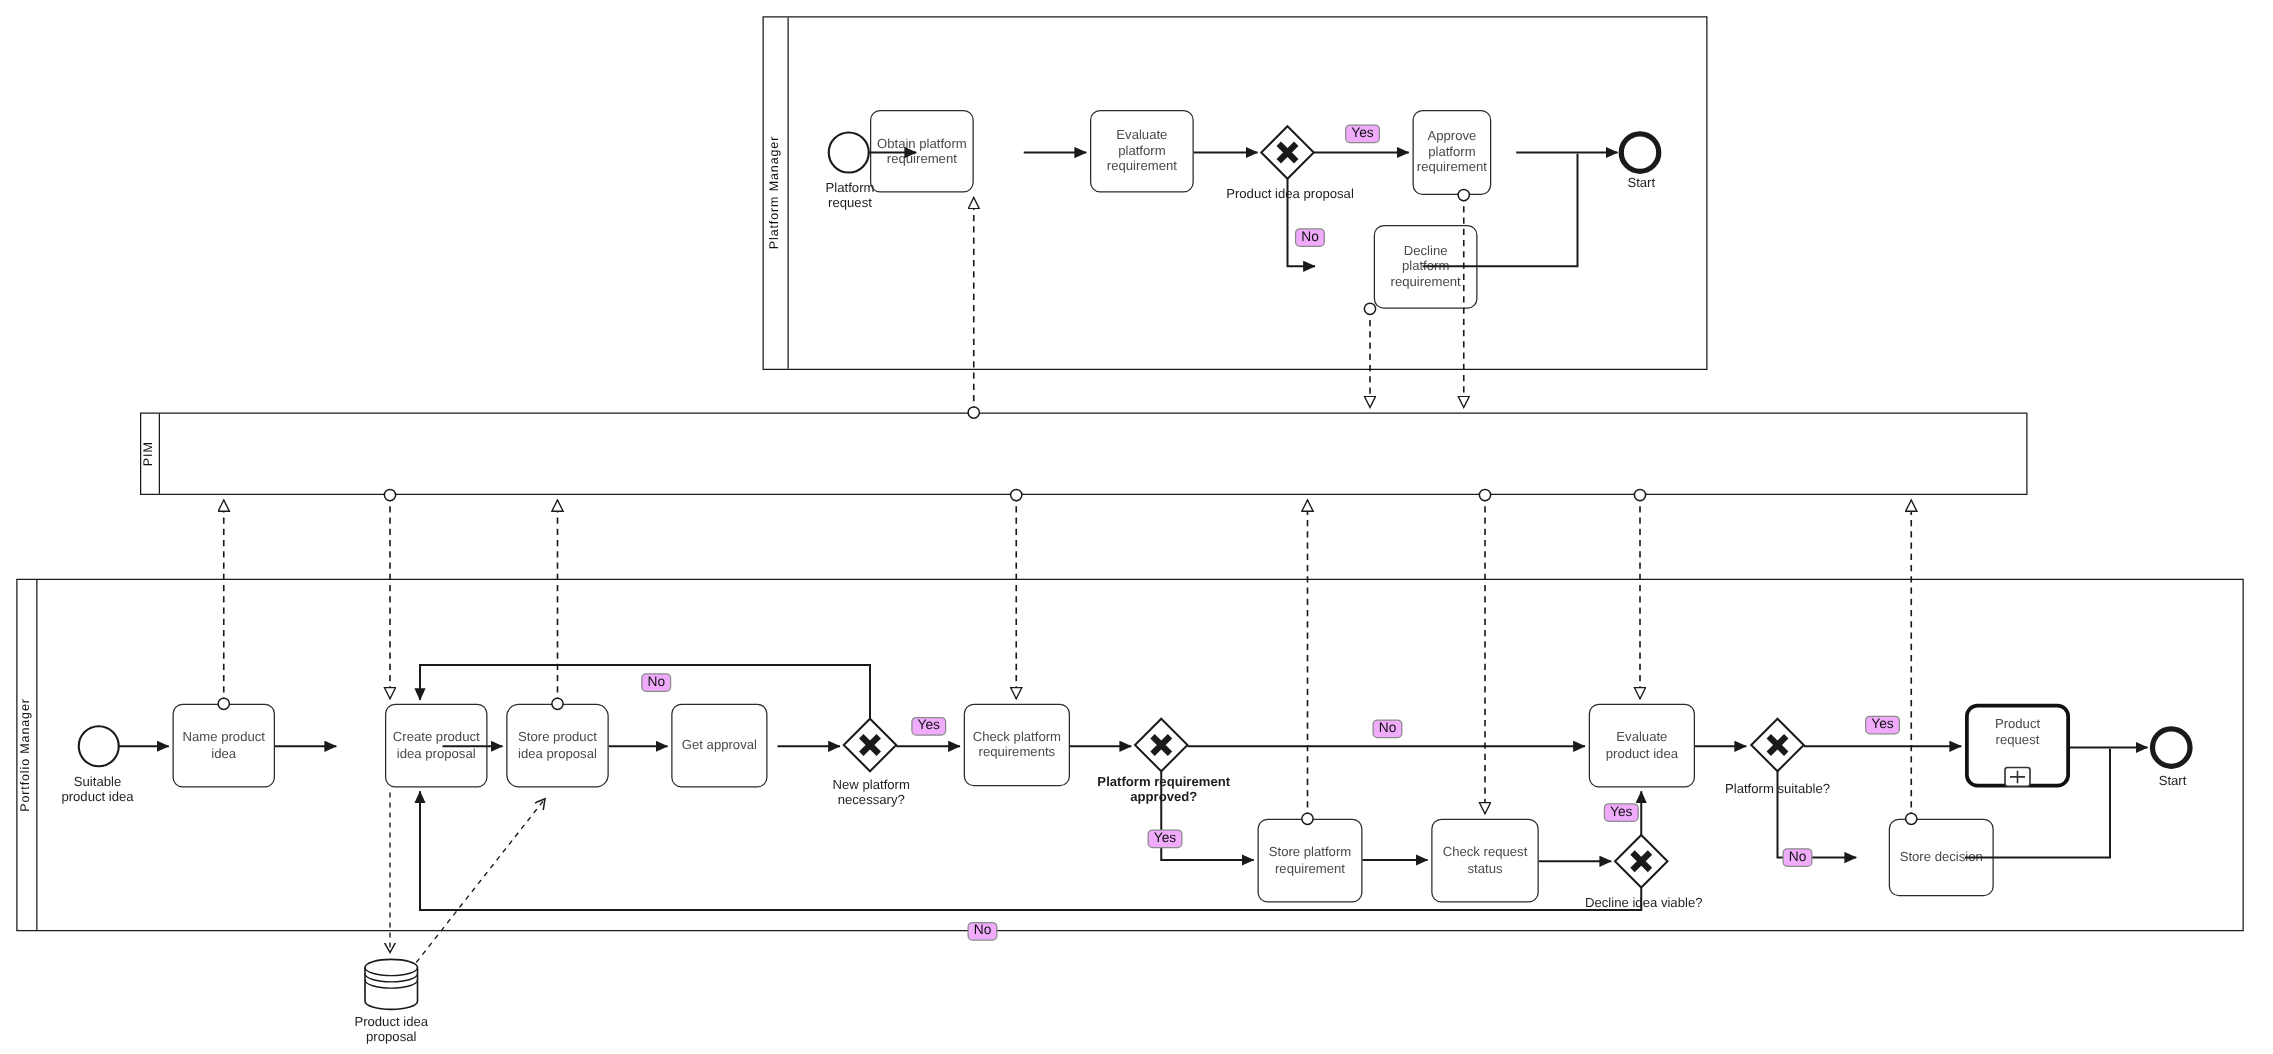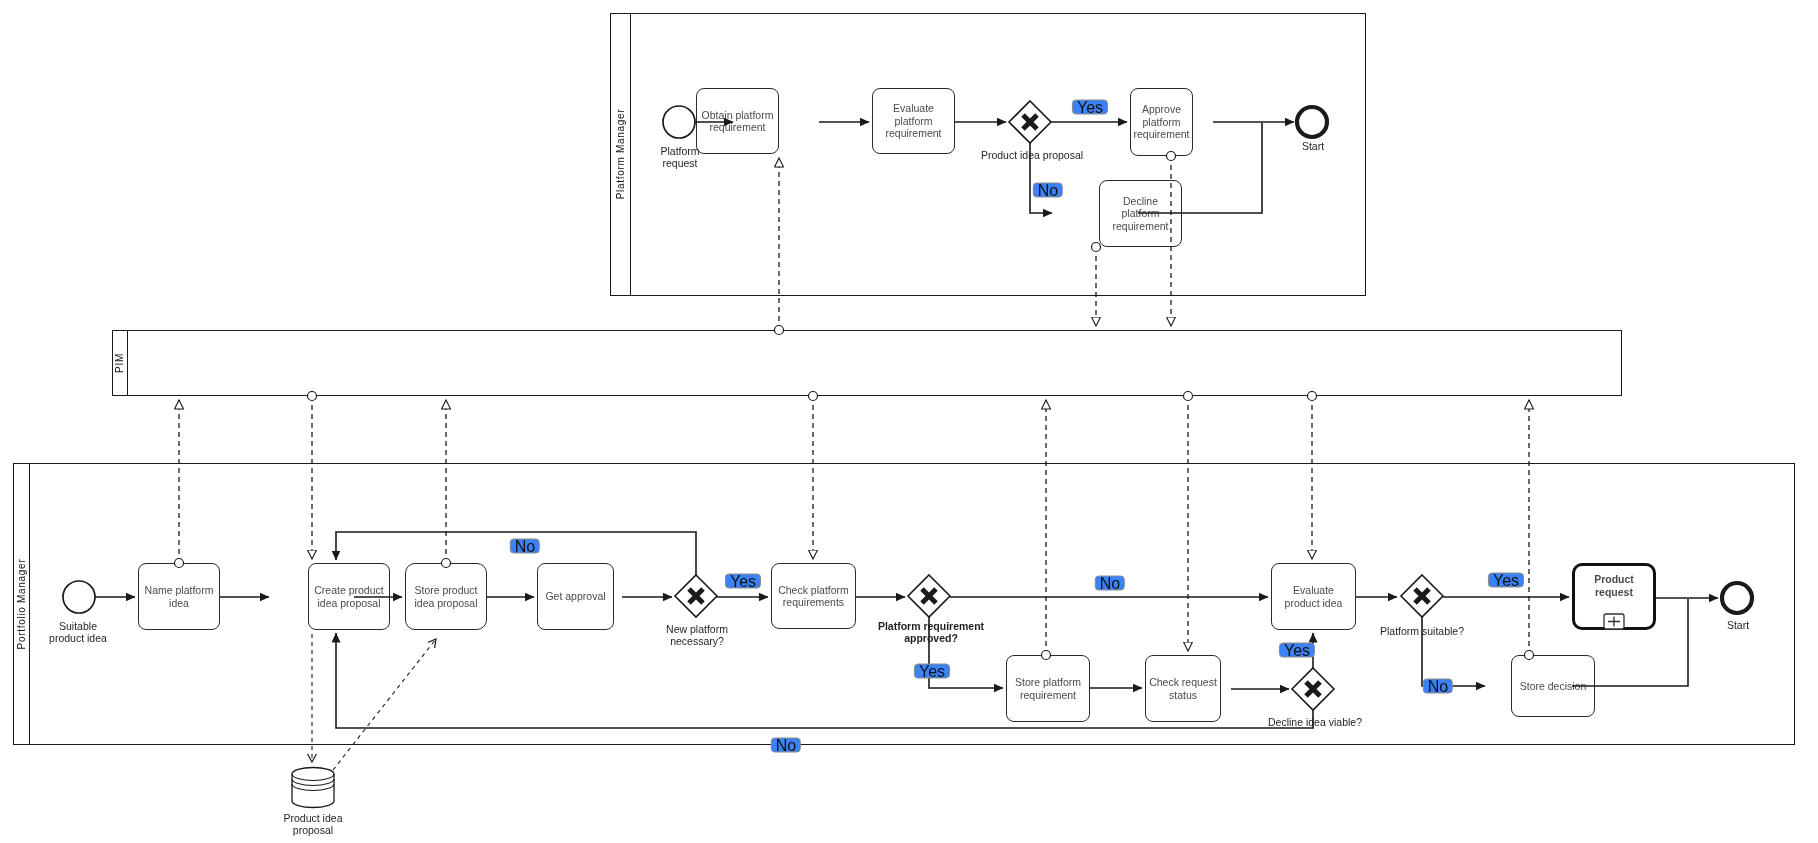--- a/index.html
+++ b/index.html
@@ -5,25 +5,25 @@
   html,body{margin:0;padding:0;background:#fff;}
   body{font-family:"Liberation Sans", sans-serif;}
   #canvas{position:relative;width:1818px;height:843px;background:#ffffff;overflow:hidden;}
   .pool{position:absolute;border:1.6px solid #1a1a1a;box-sizing:border-box;background:transparent;}
   .band{position:absolute;left:0;top:0;bottom:0;border-right:1.4px solid #1a1a1a;}
   .vlabel{position:absolute;white-space:nowrap;transform:translate(-50%,-50%) rotate(-90deg);
           font-size:10px;color:#111;letter-spacing:.7px;}
   .task{position:absolute;border:1.5px solid #2b2b2b;border-radius:8px;background:#fff;
         box-sizing:border-box;display:flex;align-items:center;justify-content:center;
         text-align:center;font-size:10.5px;line-height:12.5px;color:#4a4a4a;white-space:pre-line;}
-  .task.sub{border-width:3px;border-color:#111;border-radius:10px;padding-bottom:22px;font-weight:bold;}
+  .task.sub{border-width:3px;border-color:#111;border-radius:10px;padding-bottom:22px;}
   .lbl{position:absolute;transform:translate(-50%,-50%);text-align:center;font-size:10.5px;
        line-height:11.5px;color:#1f1f1f;white-space:pre-line;}
-  .badge{position:absolute;transform:translate(-50%,-50%);font-size:16px;line-height:13px;
-         padding:0 4px;background:#3b82f6;border:1px solid #8a8a8a;border-radius:4px;color:#111;}
+  .badge{position:absolute;transform:translate(-50%,-50%);font-size:11px;line-height:13px;
+         padding:0 4px;background:#f0abfc;border:1px solid #8a8a8a;border-radius:4px;color:#111;}
   svg.layer{position:absolute;left:0;top:0;}
 </style>
 </head>
 <body>
 
 <div id="canvas">
 
   <div class="pool" style="left:610px;top:13px;width:756px;height:283px;">
     <div class="band" style="width:19px;"></div>
   </div>
@@ -44,32 +44,32 @@
   <div class="task" style="left:872px;top:88px;width:83px;height:66px;">Evaluate
 platform
 requirement</div>
   <div class="task" style="left:1130px;top:88px;width:63px;height:68px;">Approve
 platform
 requirement</div>
   <div class="task" style="left:1099px;top:180px;width:83px;height:67px;">Decline
 platform
 requirement</div>
 
-  <div class="task" style="left:138px;top:563px;width:82px;height:67px;">Name platform
+  <div class="task" style="left:138px;top:563px;width:82px;height:67px;">Name product
 idea</div>
   <div class="task" style="left:272px;top:563px;width:82px;height:67px;margin-left:36px;">Create product
 idea proposal</div>
   <div class="task" style="left:405px;top:563px;width:82px;height:67px;border-radius:10px;">Store product
 idea proposal</div>
   <div class="task" style="left:537px;top:563px;width:77px;height:67px;">Get approval</div>
   <div class="task" style="left:771px;top:563px;width:85px;height:66px;">Check platform
 requirements</div>
   <div class="task" style="left:1006px;top:655px;width:84px;height:67px;">Store platform
 requirement</div>
-  <div class="task" style="left:1145px;top:655px;width:76px;height:67px;">Check request
+  <div class="task" style="left:1145px;top:655px;width:86px;height:67px;">Check request
 status</div>
   <div class="task" style="left:1271px;top:563px;width:85px;height:67px;">Evaluate
 product idea</div>
   <div class="task sub" style="left:1572px;top:563px;width:84px;height:67px;">Product
 request</div>
   <div class="task" style="left:1488px;top:655px;width:84px;height:62px;margin-left:23px;">Store decision</div>
 
   <svg class="layer" width="1818" height="843" viewBox="0 0 1818 843">
     <defs>
       <marker id="mF" markerWidth="11" markerHeight="10" refX="9.5" refY="4.5" orient="auto" markerUnits="userSpaceOnUse">

